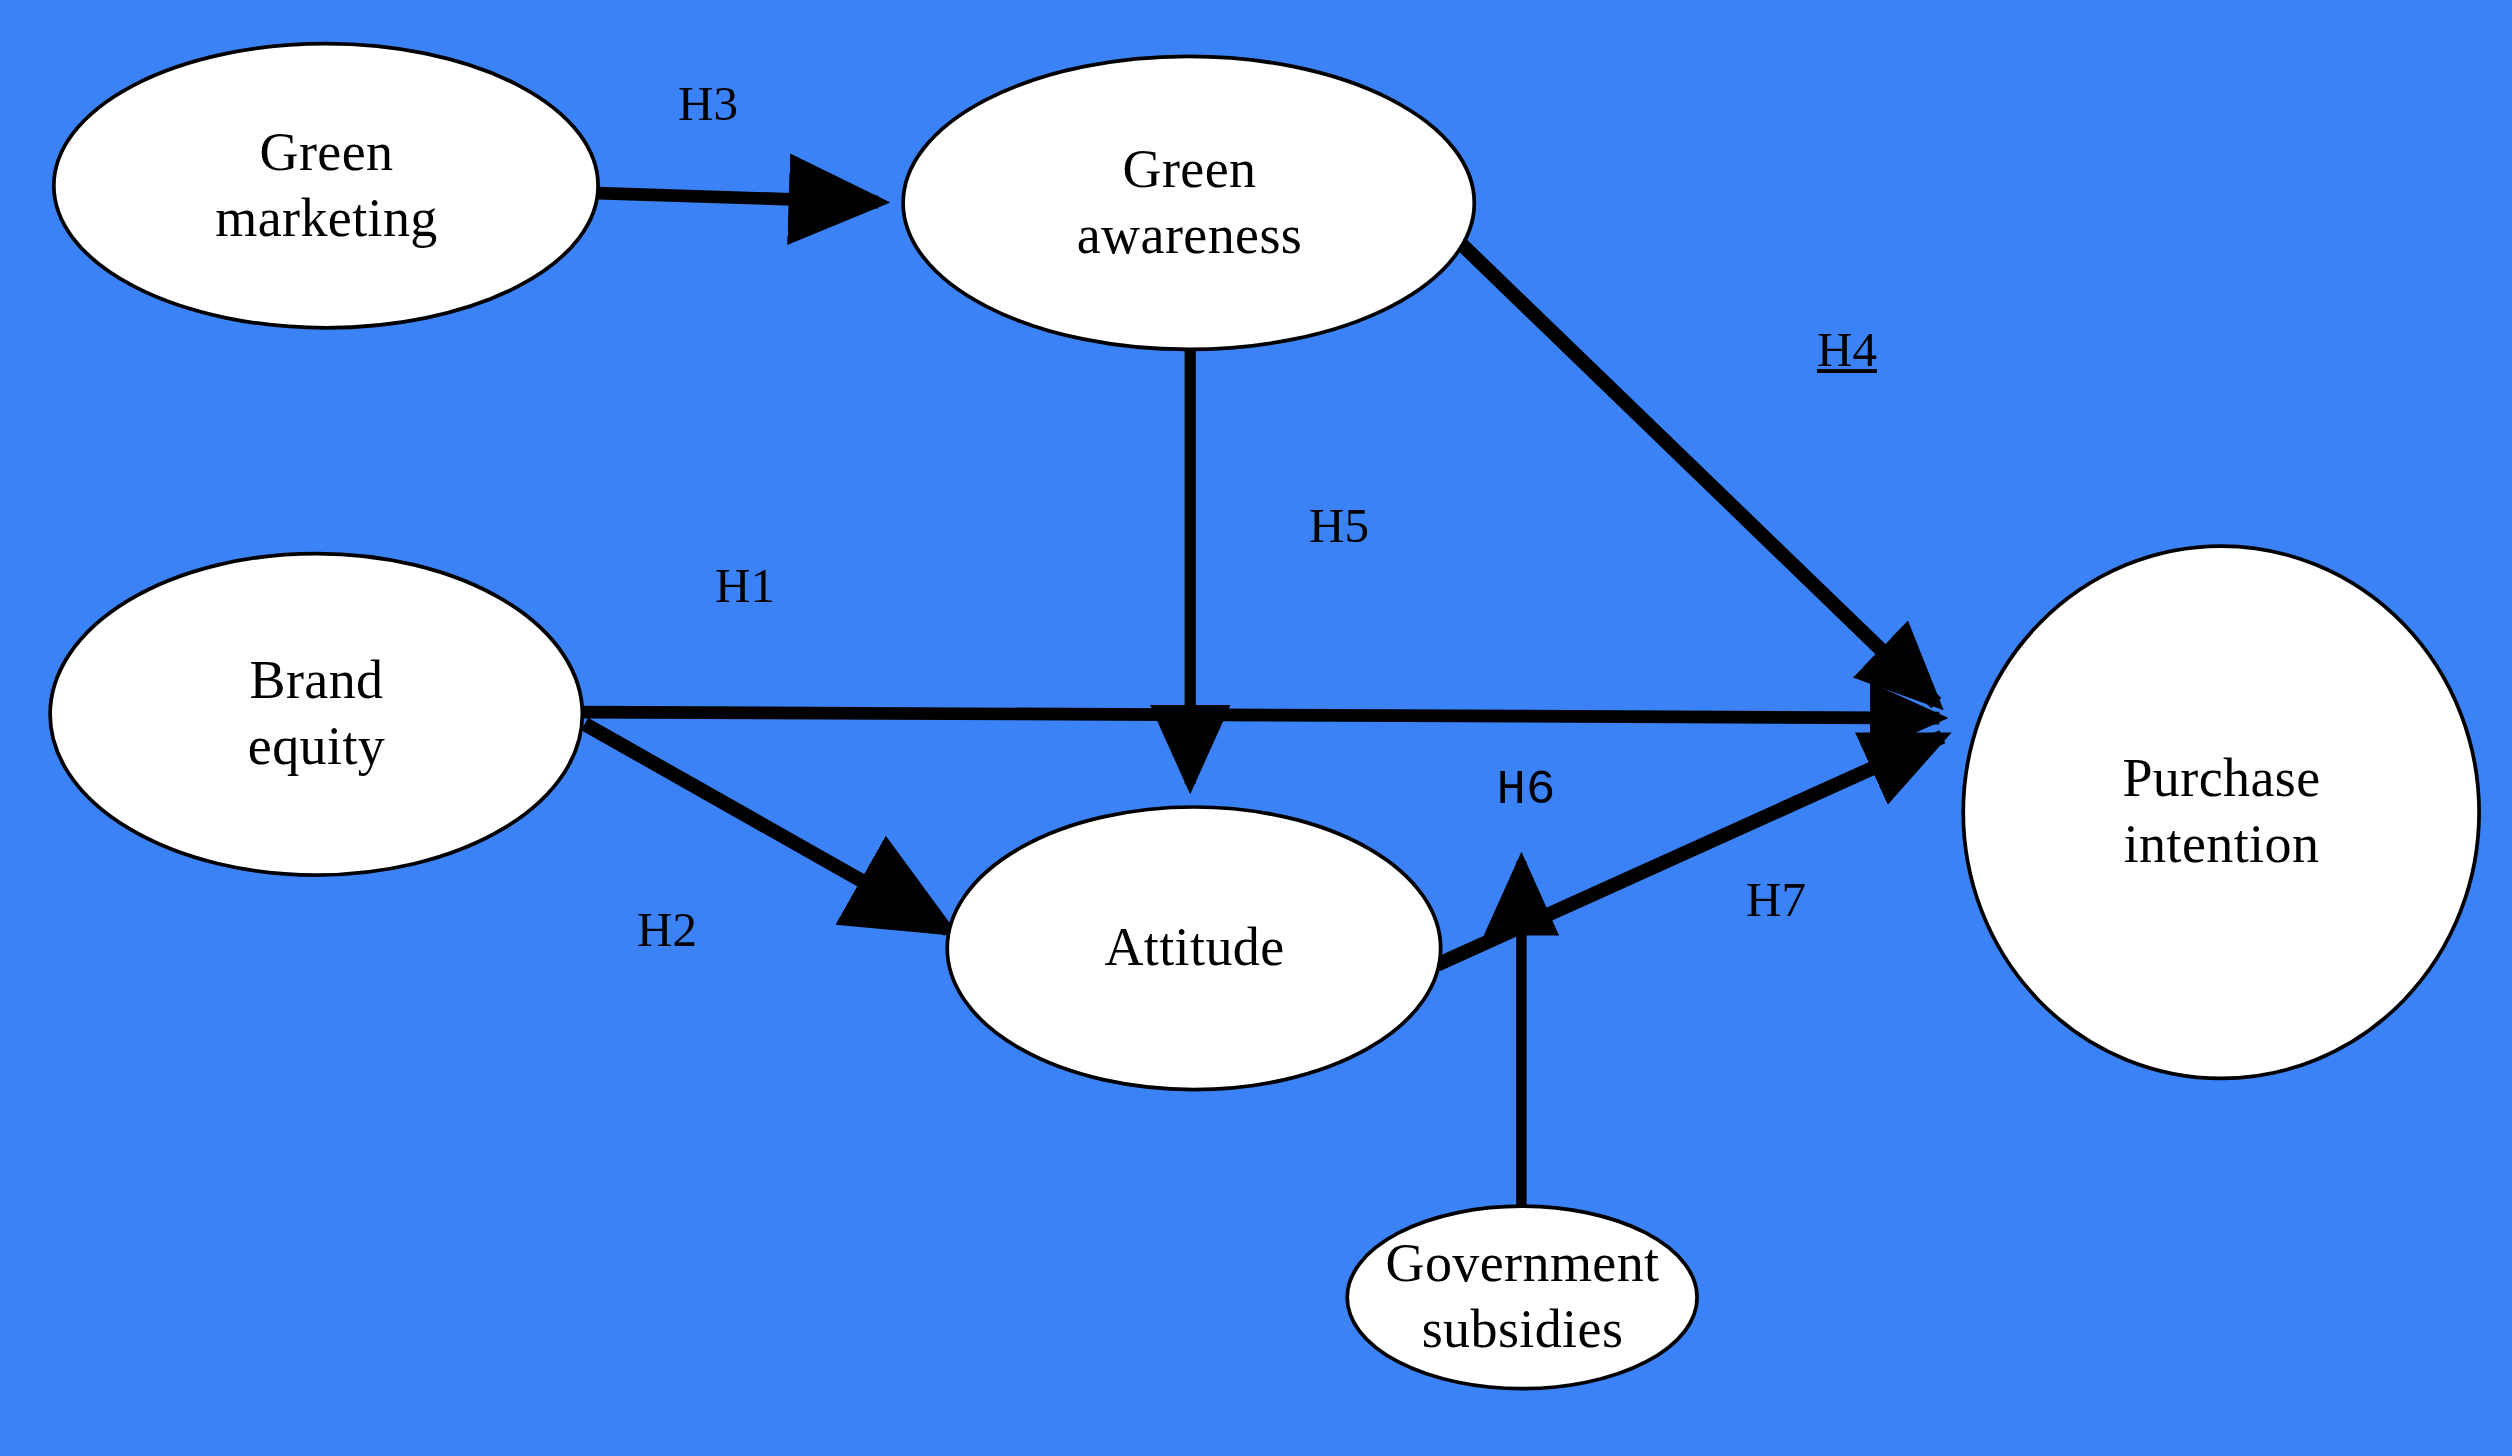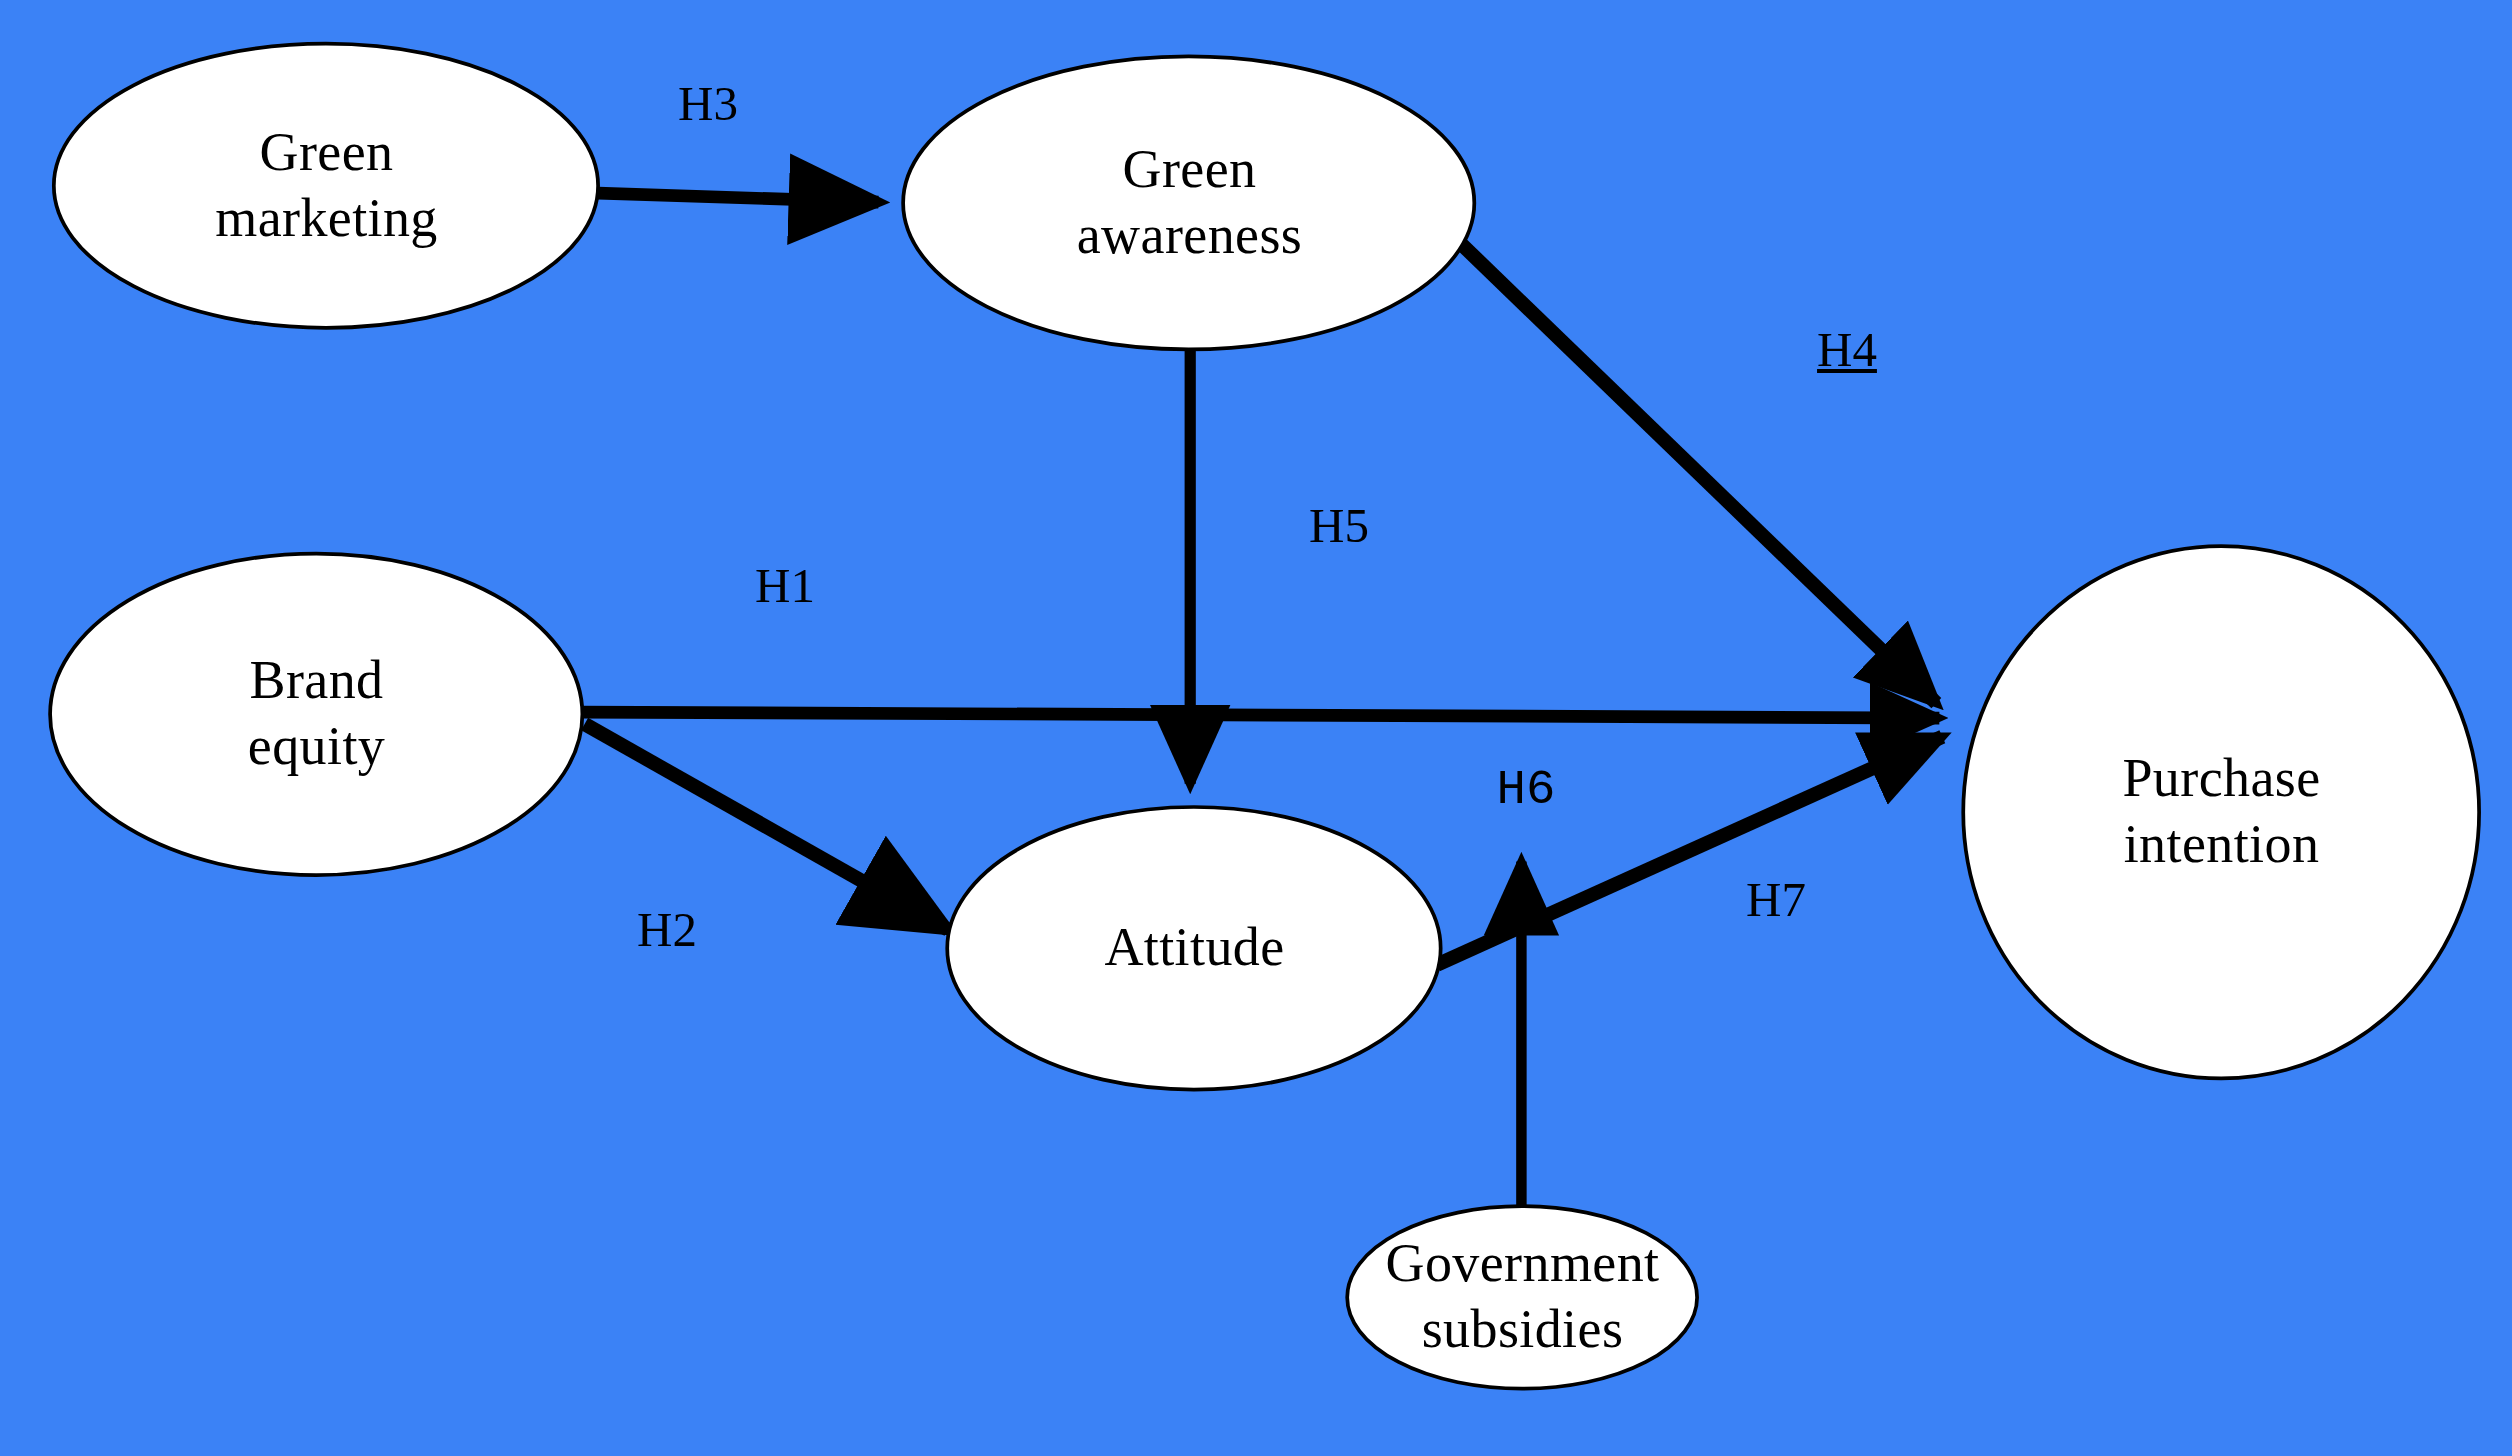--- a/index.html
+++ b/index.html
@@ -68,21 +68,21 @@
 
   <div class="node-label" style="left:1298px; top:1231px; width:449px;">Government
 subsidies</div>
 
   <div class="edge-label" style="left:633px; top:79px; width:150px;">H3</div>
 
   <div class="edge-label" style="left:1772px; top:325px; width:150px;text-decoration:underline;">H4</div>
 
   <div class="edge-label" style="left:1264px; top:501px; width:150px;">H5</div>
 
-  <div class="edge-label" style="left:710px; top:561px; width:150px;">H1</div>
+  <div class="edge-label" style="left:670px; top:561px; width:150px;">H1</div>
 
   <div class="edge-label" style="left:592px; top:905px; width:150px;">H2</div>
 
   <div class="edge-label" style="left:1451px; top:766px; width:150px;font-family:Liberation Mono, monospace;">H6</div>
 
   <div class="edge-label" style="left:1701px; top:875px; width:150px;">H7</div>
 
 </div>
 
 

